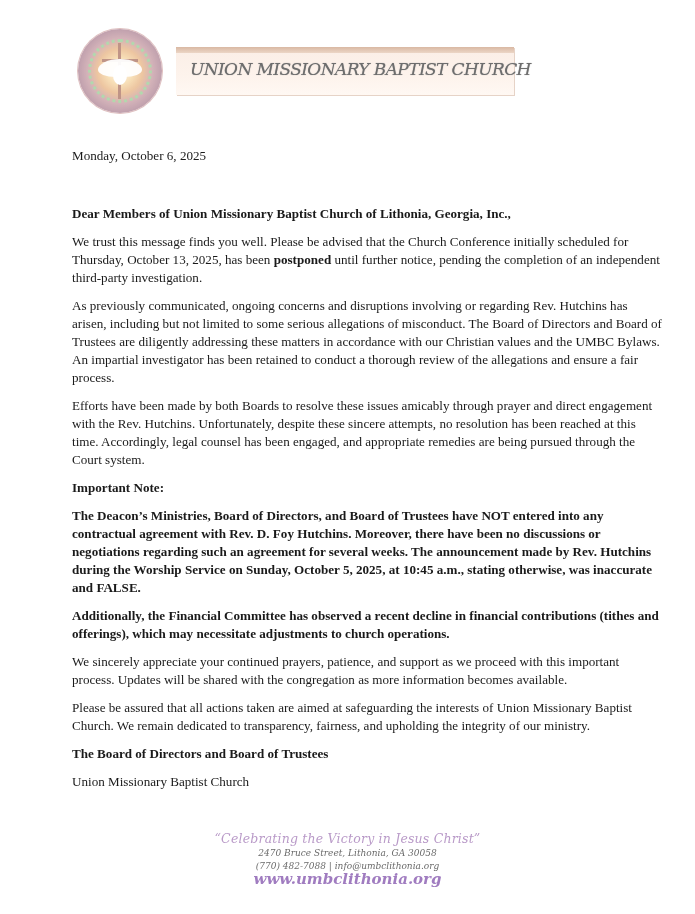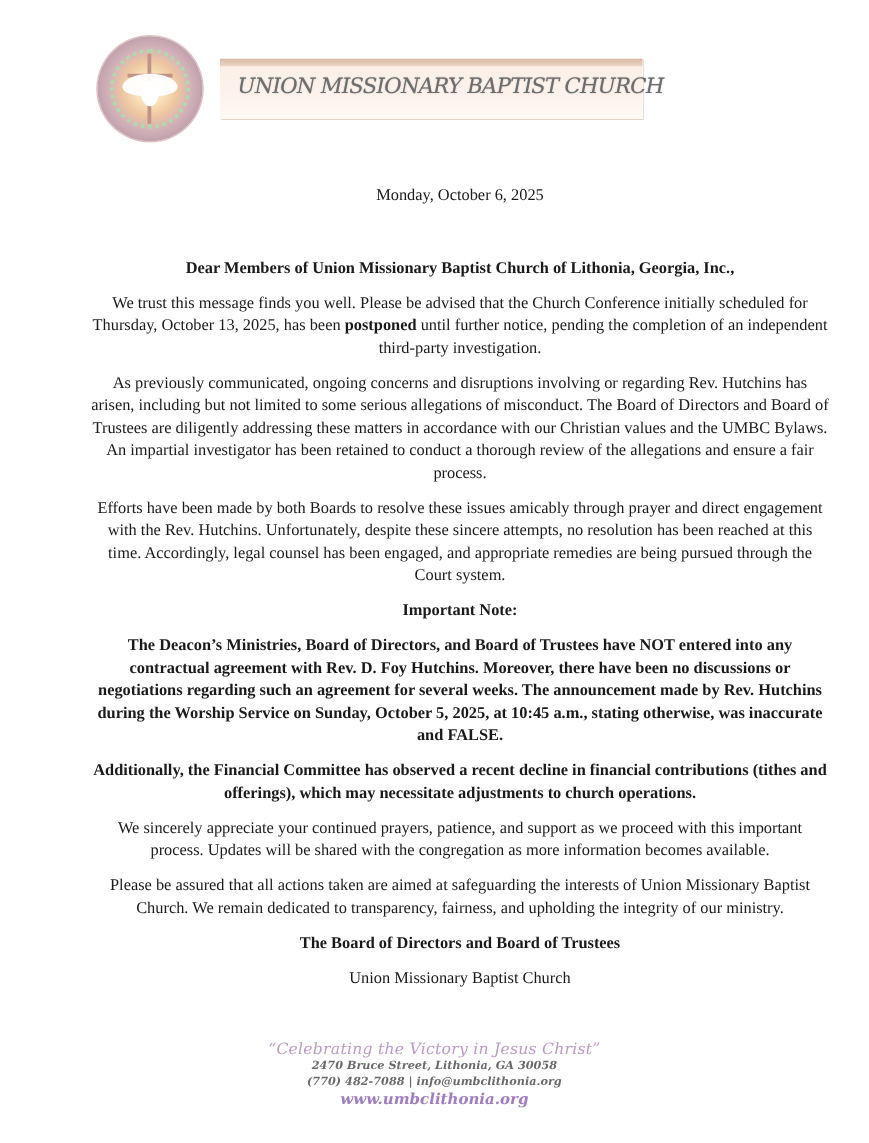--- a/index.html
+++ b/index.html
@@ -19,30 +19,30 @@
     .banner { position: absolute; left: 176px; top: 47px; width: 338px; height: 48px;
               background: linear-gradient(180deg, #fbeee6 0%, #fdf3ec 60%, #fff8f3 100%);
               box-shadow: 1px 1px 0 #e6d3c7; }
     .banner .bevel { position: absolute; left: 0; right: 0; top: 0; height: 6px;
                      background: linear-gradient(180deg, #d9b8a3, #ecd6c6); }
     .banner .title { position: absolute; left: 14px; top: 12px; right: 6px;
                      font-family: "DejaVu Serif", serif; font-style: italic; font-size: 17px;
                      letter-spacing: -0.6px; color: #6d6d6d; white-space: nowrap; text-shadow: 0 0 1px #9a9a9a; }
 
     .content { position: absolute; left: 72px; top: 147px; width: 592px; font-size: 13.1px; line-height: 18px; }
-    .content p { margin: 0 0 10px 0; text-align: center; }
+    .content p { margin: 0 0 10px 0; }
     .date { margin-bottom: 40px !important; }
     .salutation { font-weight: bold; }
     .b { font-weight: bold; }
     .closing-gap { margin-top: 38px !important; }
 
     .footer { position: absolute; left: 0; right: 0; top: 830px; text-align: center; font-family: "DejaVu Serif", serif; font-style: italic; }
     .footer .tagline { font-size: 12.5px; color: #b99ac8; letter-spacing: 0.2px; line-height: 17px; }
-    .footer .line { font-size: 9px; font-weight: bold; color: #6a6a6a; line-height: 13px; }
-    .footer .web { font-size: 12px; font-weight: bold; color: #a07cc0; line-height: 13px; }
+    .footer .line { font-size: 9px; font-weight: normal; color: #6a6a6a; line-height: 13px; }
+    .footer .web { font-size: 15px; font-weight: bold; color: #a07cc0; line-height: 13px; }
   </style>
 </head>
 <body>
 
 <div class="logo">
   <div class="ring"></div>
   <div class="cross-v"></div>
   <div class="cross-h"></div>
   <div class="dove"></div>
   <div class="dove-body"></div>

